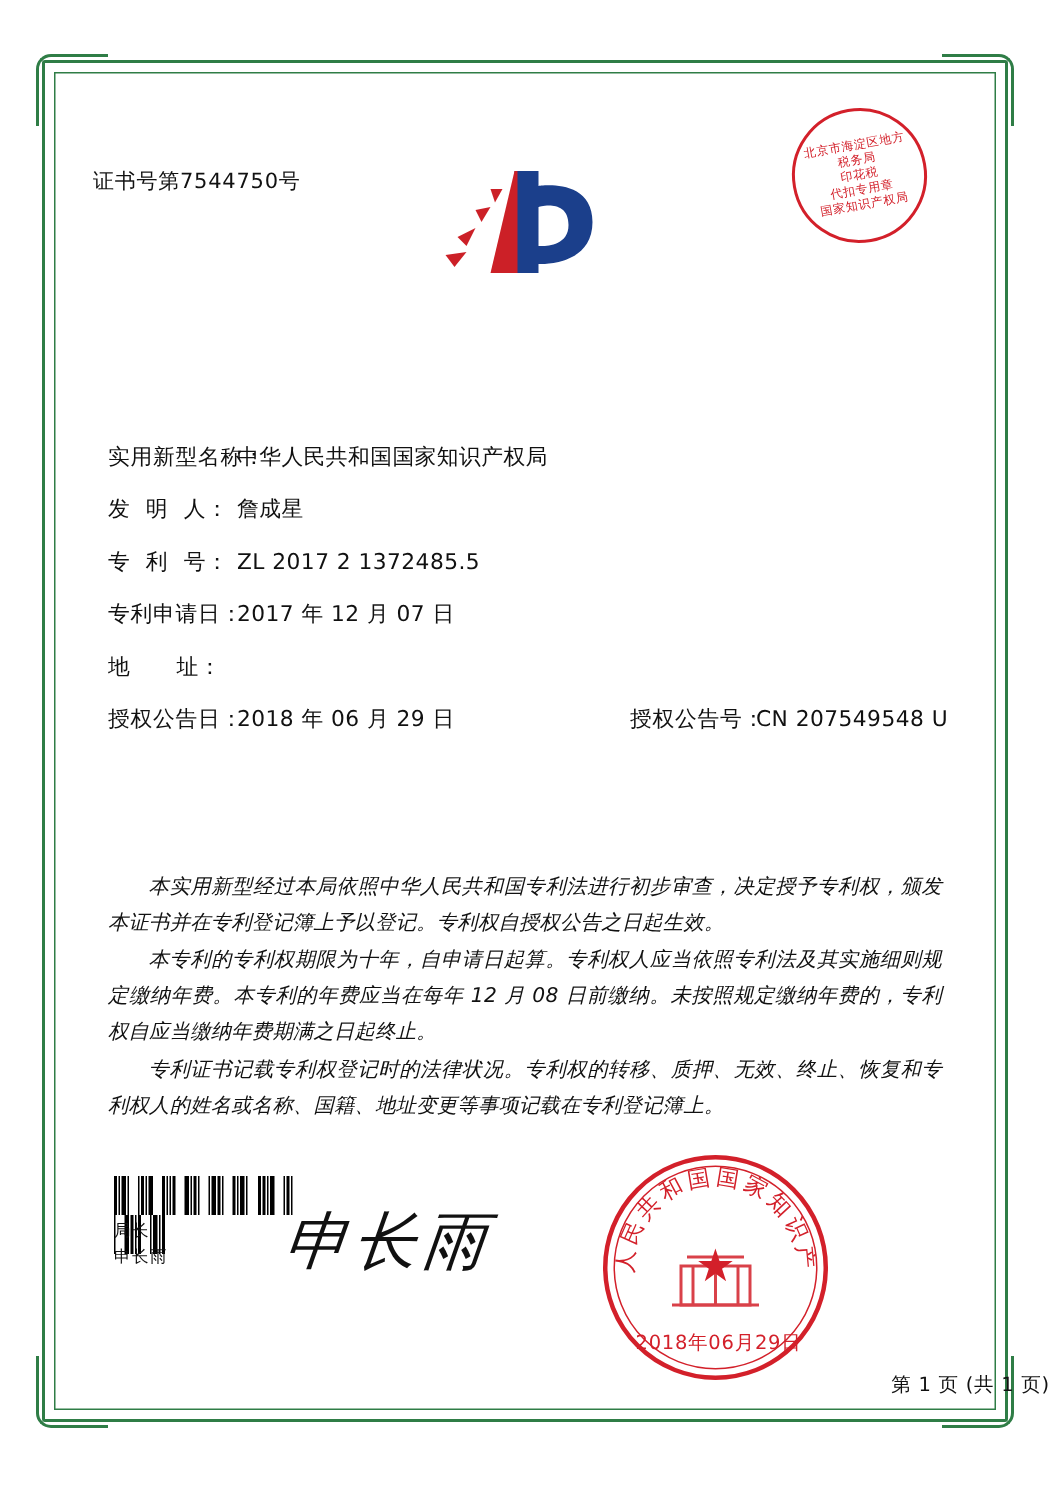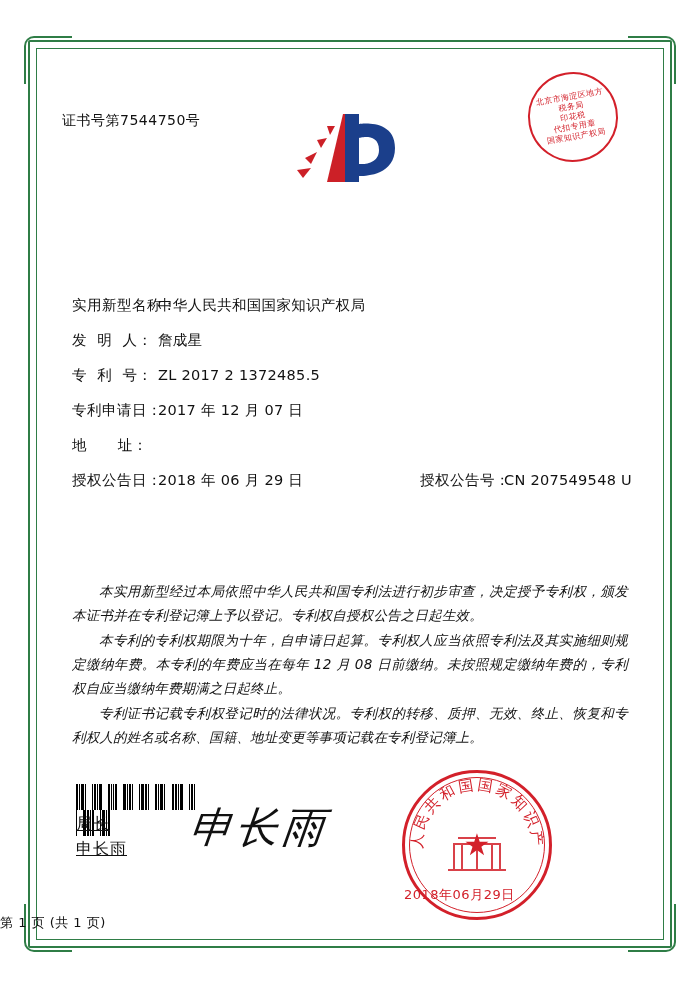--- a/index.html
+++ b/index.html
@@ -172,24 +172,23 @@
     height: 26px;
     margin-right: 1px;
     vertical-align: top;
   }
 
   
   .sig-label {
     position: absolute;
     left: 76px;
     top: 812px;
-    font-size: 16px;
+    font-size: 11px;
     line-height: 1.55;
     letter-spacing: 1px;
-    text-decoration: underline;
   }
   .sig-hand {
     position: absolute;
     left: 190px;
     top: 800px;
     font-size: 42px;
     font-family: "DejaVu Serif", "Liberation Serif", serif;
     font-style: italic;
     letter-spacing: 4px;
     transform: skewX(-6deg);
@@ -227,32 +226,33 @@
     transform: translate(-50%,-50%);
     color: #d3202a;
     font-size: 30px;
     line-height: 1;
   }
   .seal-date {
     position: absolute;
     left: 404px;
     top: 886px;
     width: 150px;
+    text-align: center;
     color: #d3202a;
     font-size: 13px;
     letter-spacing: 0.5px;
   }
 
   
   .footer {
     position: absolute;
     left: 0;
     bottom: 58px;
     width: 700px;
-    text-align: left;
+    text-align: right;
     font-size: 13px;
     letter-spacing: 0.5px;
     margin-top: 10px;
   }
 </style>
 </head>
 <body>
 
 <div class="page">
 

